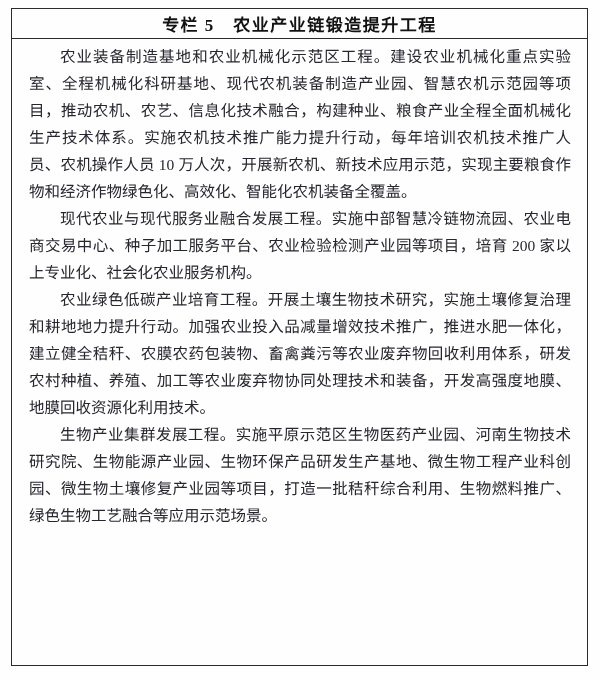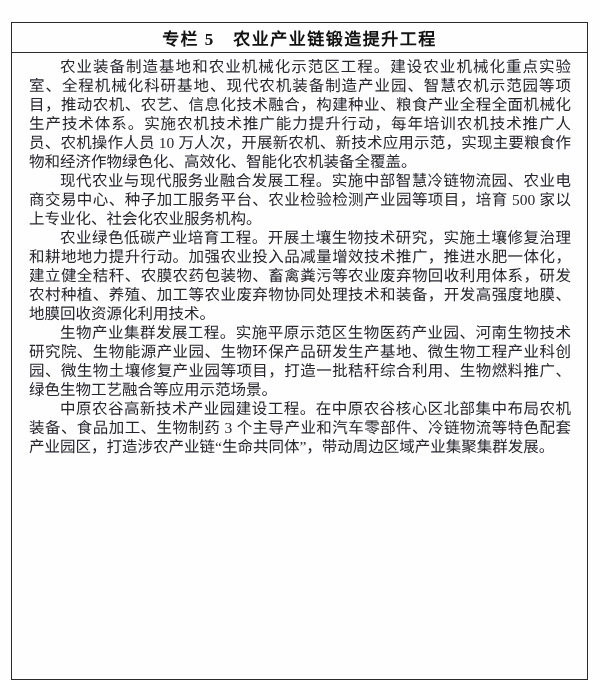--- a/index.html
+++ b/index.html
@@ -11,21 +11,21 @@
   .page {
     position: relative;
     width: 600px;
     height: 680px;
     background: #fefefe;
     overflow: hidden;
   }
   .policy-box {
     position: absolute;
     left: 11px;
-    top: 22px;
+    top: 8px;
     width: 577px;
     height: 658px;
     box-sizing: border-box;
     border: 1.5px solid #2b2b2b;
     background: #fefefe;
   }
   .box-title {
     height: 30px;
     box-sizing: border-box;
     border-bottom: 1.5px solid #2b2b2b;
@@ -35,39 +35,38 @@
     font-weight: bold;
     font-size: 17px;
     color: #121212;
     letter-spacing: 1.5px;
     white-space: pre;
   }
   .box-body {
     box-sizing: border-box;
     padding: 4px 16px 0 17px;
     font-size: 15.5px;
-    line-height: 19px;
+    line-height: 27px;
     color: #26262e;
     text-align: justify;
     text-justify: inter-ideograph;
   }
   .box-body p {
     margin: 0;
     text-indent: 2em;
   }
 </style>
 </head>
 <body>
 
 <div class="page">
   <div class="policy-box">
     <div class="box-title">
       <span>专栏 5　农业产业链锻造提升工程</span>
     </div>
     <div class="box-body">
       <p>农业装备制造基地和农业机械化示范区工程。建设农业机械化重点实验室、全程机械化科研基地、现代农机装备制造产业园、智慧农机示范园等项目，推动农机、农艺、信息化技术融合，构建种业、粮食产业全程全面机械化生产技术体系。实施农机技术推广能力提升行动，每年培训农机技术推广人员、农机操作人员 10 万人次，开展新农机、新技术应用示范，实现主要粮食作物和经济作物绿色化、高效化、智能化农机装备全覆盖。</p>
-      <p>现代农业与现代服务业融合发展工程。实施中部智慧冷链物流园、农业电商交易中心、种子加工服务平台、农业检验检测产业园等项目，培育 500 家以上专业化、社会化农业服务机构。</p>
+      <p>现代农业与现代服务业融合发展工程。实施中部智慧冷链物流园、农业电商交易中心、种子加工服务平台、农业检验检测产业园等项目，培育 200 家以上专业化、社会化农业服务机构。</p>
       <p>农业绿色低碳产业培育工程。开展土壤生物技术研究，实施土壤修复治理和耕地地力提升行动。加强农业投入品减量增效技术推广，推进水肥一体化，建立健全秸秆、农膜农药包装物、畜禽粪污等农业废弃物回收利用体系，研发农村种植、养殖、加工等农业废弃物协同处理技术和装备，开发高强度地膜、地膜回收资源化利用技术。</p>
       <p>生物产业集群发展工程。实施平原示范区生物医药产业园、河南生物技术研究院、生物能源产业园、生物环保产品研发生产基地、微生物工程产业科创园、微生物土壤修复产业园等项目，打造一批秸秆综合利用、生物燃料推广、绿色生物工艺融合等应用示范场景。</p>
-      <p>中原农谷高新技术产业园建设工程。在中原农谷核心区北部集中布局农机装备、食品加工、生物制药 3 个主导产业和汽车零部件、冷链物流等特色配套产业园区，打造涉农产业链“生命共同体”，带动周边区域产业集聚集群发展。</p>
     </div>
   </div>
 </div>
 
 </body></html>

